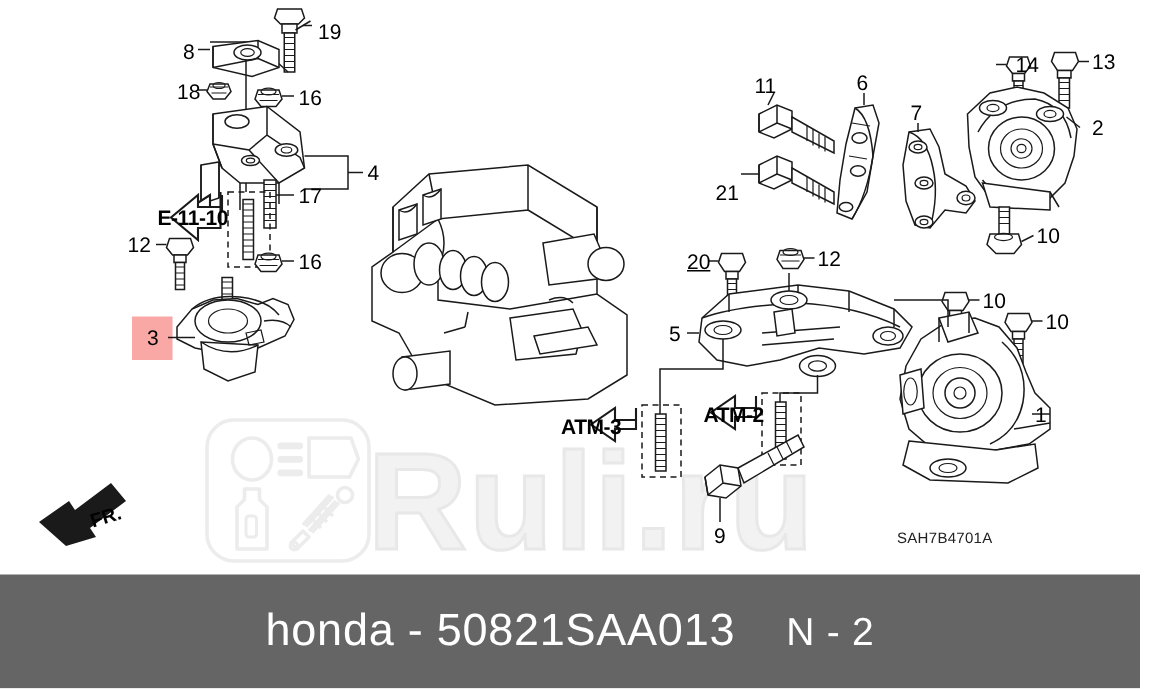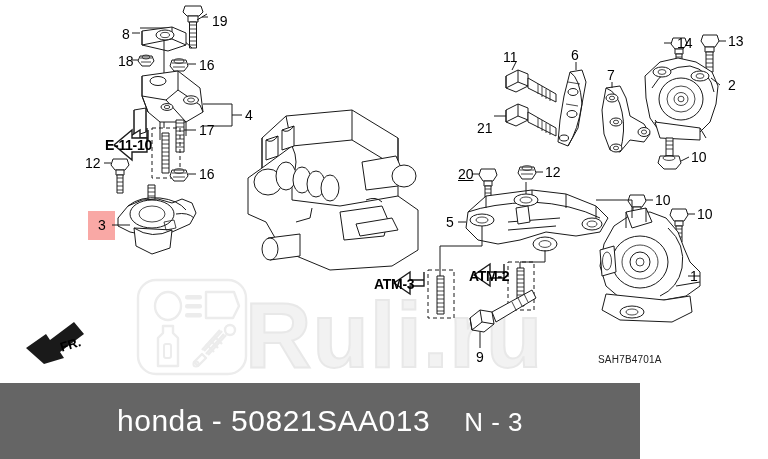--- a/index.html
+++ b/index.html
@@ -102,21 +102,21 @@
     font-family: Liberation Sans, sans-serif;
     font-size: 10px;
     color: #222222;
     letter-spacing: 0.2px;
     white-space: nowrap;
   }
   
   #bottom-bar {
     position: absolute;
     left: 0; top: 383px;
-    width: 640px; height: 76px;
+    width: 760px; height: 76px;
     background: #656565;
     display: flex;
     align-items: center;
     justify-content: center;
   }
   #bottom-bar .bar-inner {
     display: flex;
     align-items: baseline;
     gap: 34px;
   }
@@ -500,17 +500,17 @@
 
     <div class="frtext" style="left:60px; top:337px;">FR.</div>
 
     <div class="dwgcode" style="left:598px; top:354px;">SAH7B4701A</div>
 
   </div>
 
   <div id="bottom-bar">
     <div class="bar-inner">
       <span class="bar-main">honda - 50821SAA013</span>
-      <span class="bar-sec">N - 3</span>
+      <span class="bar-sec">N - 2</span>
     </div>
   </div>
 
 </div>
 
 </body></html>

